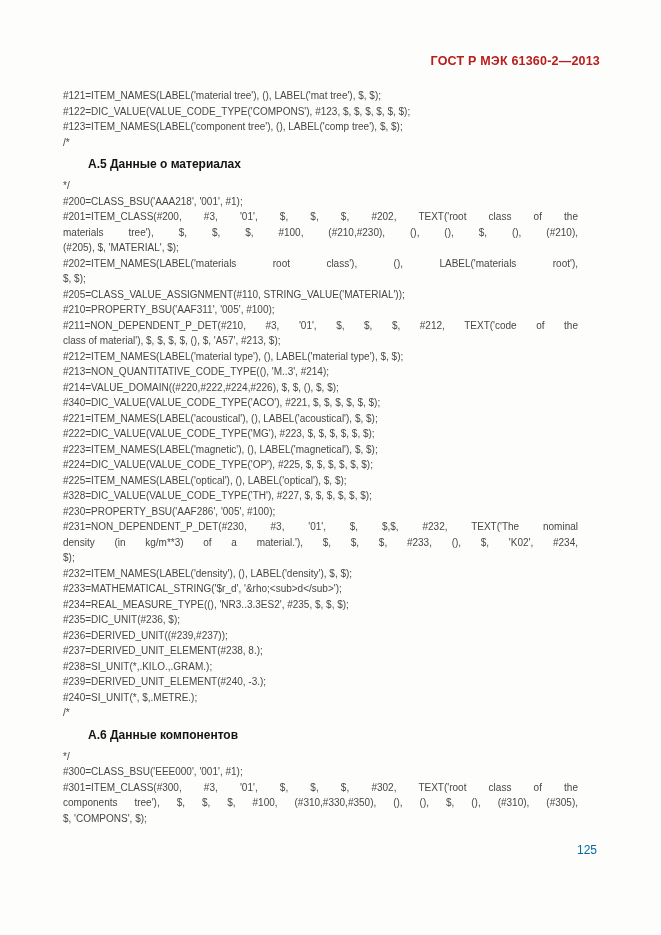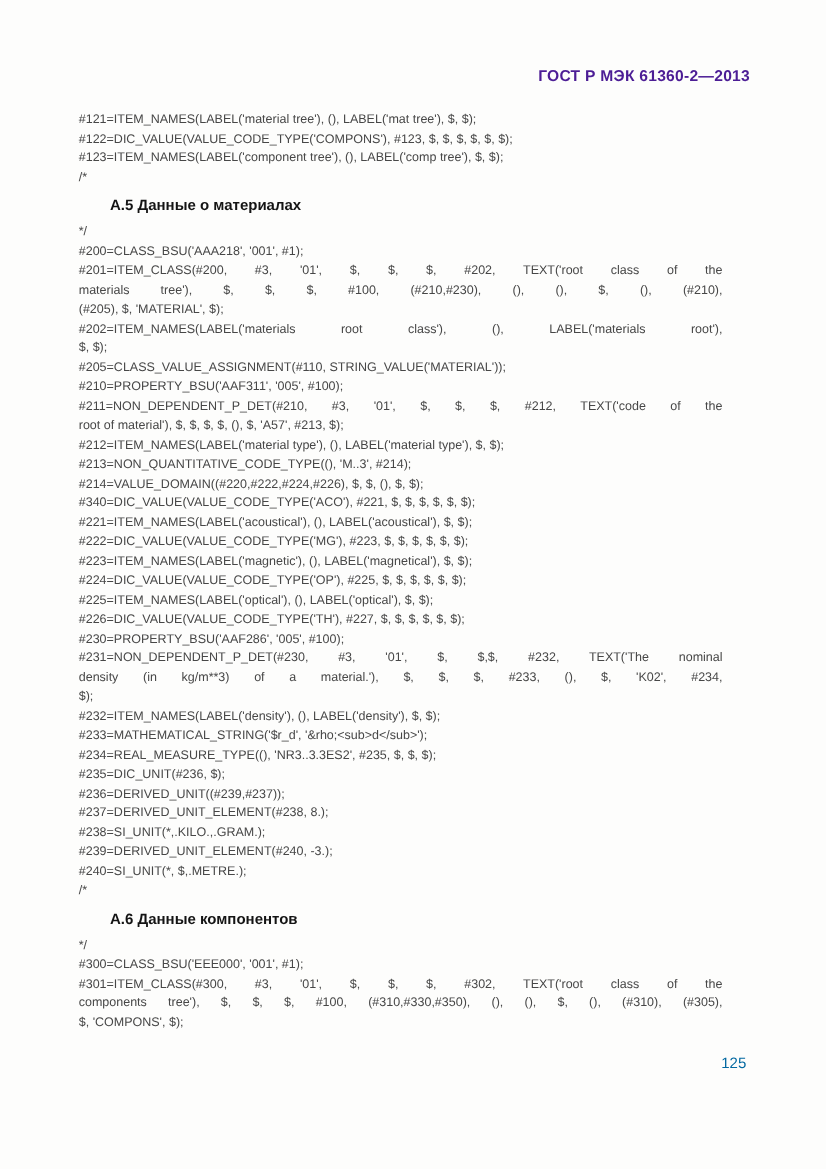--- a/index.html
+++ b/index.html
@@ -14,21 +14,21 @@
   .page-header {
     position: absolute;
     top: 54px;
     left: 63px;
     width: 537px;
     text-align: right;
     font-family: "Liberation Sans", sans-serif;
     font-weight: bold;
     font-size: 12.5px;
     letter-spacing: 0.2px;
-    color: #4c1d95;
+    color: #b91c1c;
   }
   .listing {
     position: absolute;
     top: 88px;
     left: 63px;
     width: 515px;
   }
   .line {
     font-family: Liberation Sans, sans-serif;
     font-size: 10px;
@@ -77,31 +77,31 @@
       <div class="line">*/</div>
       <div class="line">#200=CLASS_BSU('AAA218', '001', #1);</div>
       <div class="line just">#201=ITEM_CLASS(#200, #3, '01', $, $, $, #202, TEXT('root class of the</div>
       <div class="line just">materials tree'), $, $, $, #100, (#210,#230), (), (), $, (), (#210),</div>
       <div class="line">(#205), $, 'MATERIAL', $);</div>
       <div class="line just">#202=ITEM_NAMES(LABEL('materials root class'), (), LABEL('materials root'),</div>
       <div class="line">$, $);</div>
       <div class="line">#205=CLASS_VALUE_ASSIGNMENT(#110, STRING_VALUE('MATERIAL'));</div>
       <div class="line">#210=PROPERTY_BSU('AAF311', '005', #100);</div>
       <div class="line just">#211=NON_DEPENDENT_P_DET(#210, #3, '01', $, $, $, #212, TEXT('code of the</div>
-      <div class="line">root of material'), $, $, $, $, (), $, 'A57', #213, $);</div>
+      <div class="line">class of material'), $, $, $, $, (), $, 'A57', #213, $);</div>
       <div class="line">#212=ITEM_NAMES(LABEL('material type'), (), LABEL('material type'), $, $);</div>
       <div class="line">#213=NON_QUANTITATIVE_CODE_TYPE((), 'M..3', #214);</div>
       <div class="line">#214=VALUE_DOMAIN((#220,#222,#224,#226), $, $, (), $, $);</div>
       <div class="line">#340=DIC_VALUE(VALUE_CODE_TYPE('ACO'), #221, $, $, $, $, $, $);</div>
       <div class="line">#221=ITEM_NAMES(LABEL('acoustical'), (), LABEL('acoustical'), $, $);</div>
       <div class="line">#222=DIC_VALUE(VALUE_CODE_TYPE('MG'), #223, $, $, $, $, $, $);</div>
       <div class="line">#223=ITEM_NAMES(LABEL('magnetic'), (), LABEL('magnetical'), $, $);</div>
       <div class="line">#224=DIC_VALUE(VALUE_CODE_TYPE('OP'), #225, $, $, $, $, $, $);</div>
       <div class="line">#225=ITEM_NAMES(LABEL('optical'), (), LABEL('optical'), $, $);</div>
-      <div class="line">#226=DIC_VALUE(VALUE_CODE_TYPE('TH'), #227, $, $, $, $, $, $);</div>
+      <div class="line">#328=DIC_VALUE(VALUE_CODE_TYPE('TH'), #227, $, $, $, $, $, $);</div>
       <div class="line">#230=PROPERTY_BSU('AAF286', '005', #100);</div>
       <div class="line just">#231=NON_DEPENDENT_P_DET(#230, #3, '01', $, $,$, #232, TEXT('The nominal</div>
       <div class="line just">density (in kg/m**3) of a material.'), $, $, $, #233, (), $, 'K02', #234,</div>
       <div class="line">$);</div>
       <div class="line">#232=ITEM_NAMES(LABEL('density'), (), LABEL('density'), $, $);</div>
       <div class="line">#233=MATHEMATICAL_STRING('$r_d', '&amp;rho;&lt;sub&gt;d&lt;/sub&gt;');</div>
       <div class="line">#234=REAL_MEASURE_TYPE((), 'NR3..3.3ES2', #235, $, $, $);</div>
       <div class="line">#235=DIC_UNIT(#236, $);</div>
       <div class="line">#236=DERIVED_UNIT((#239,#237));</div>
       <div class="line">#237=DERIVED_UNIT_ELEMENT(#238, 8.);</div>

